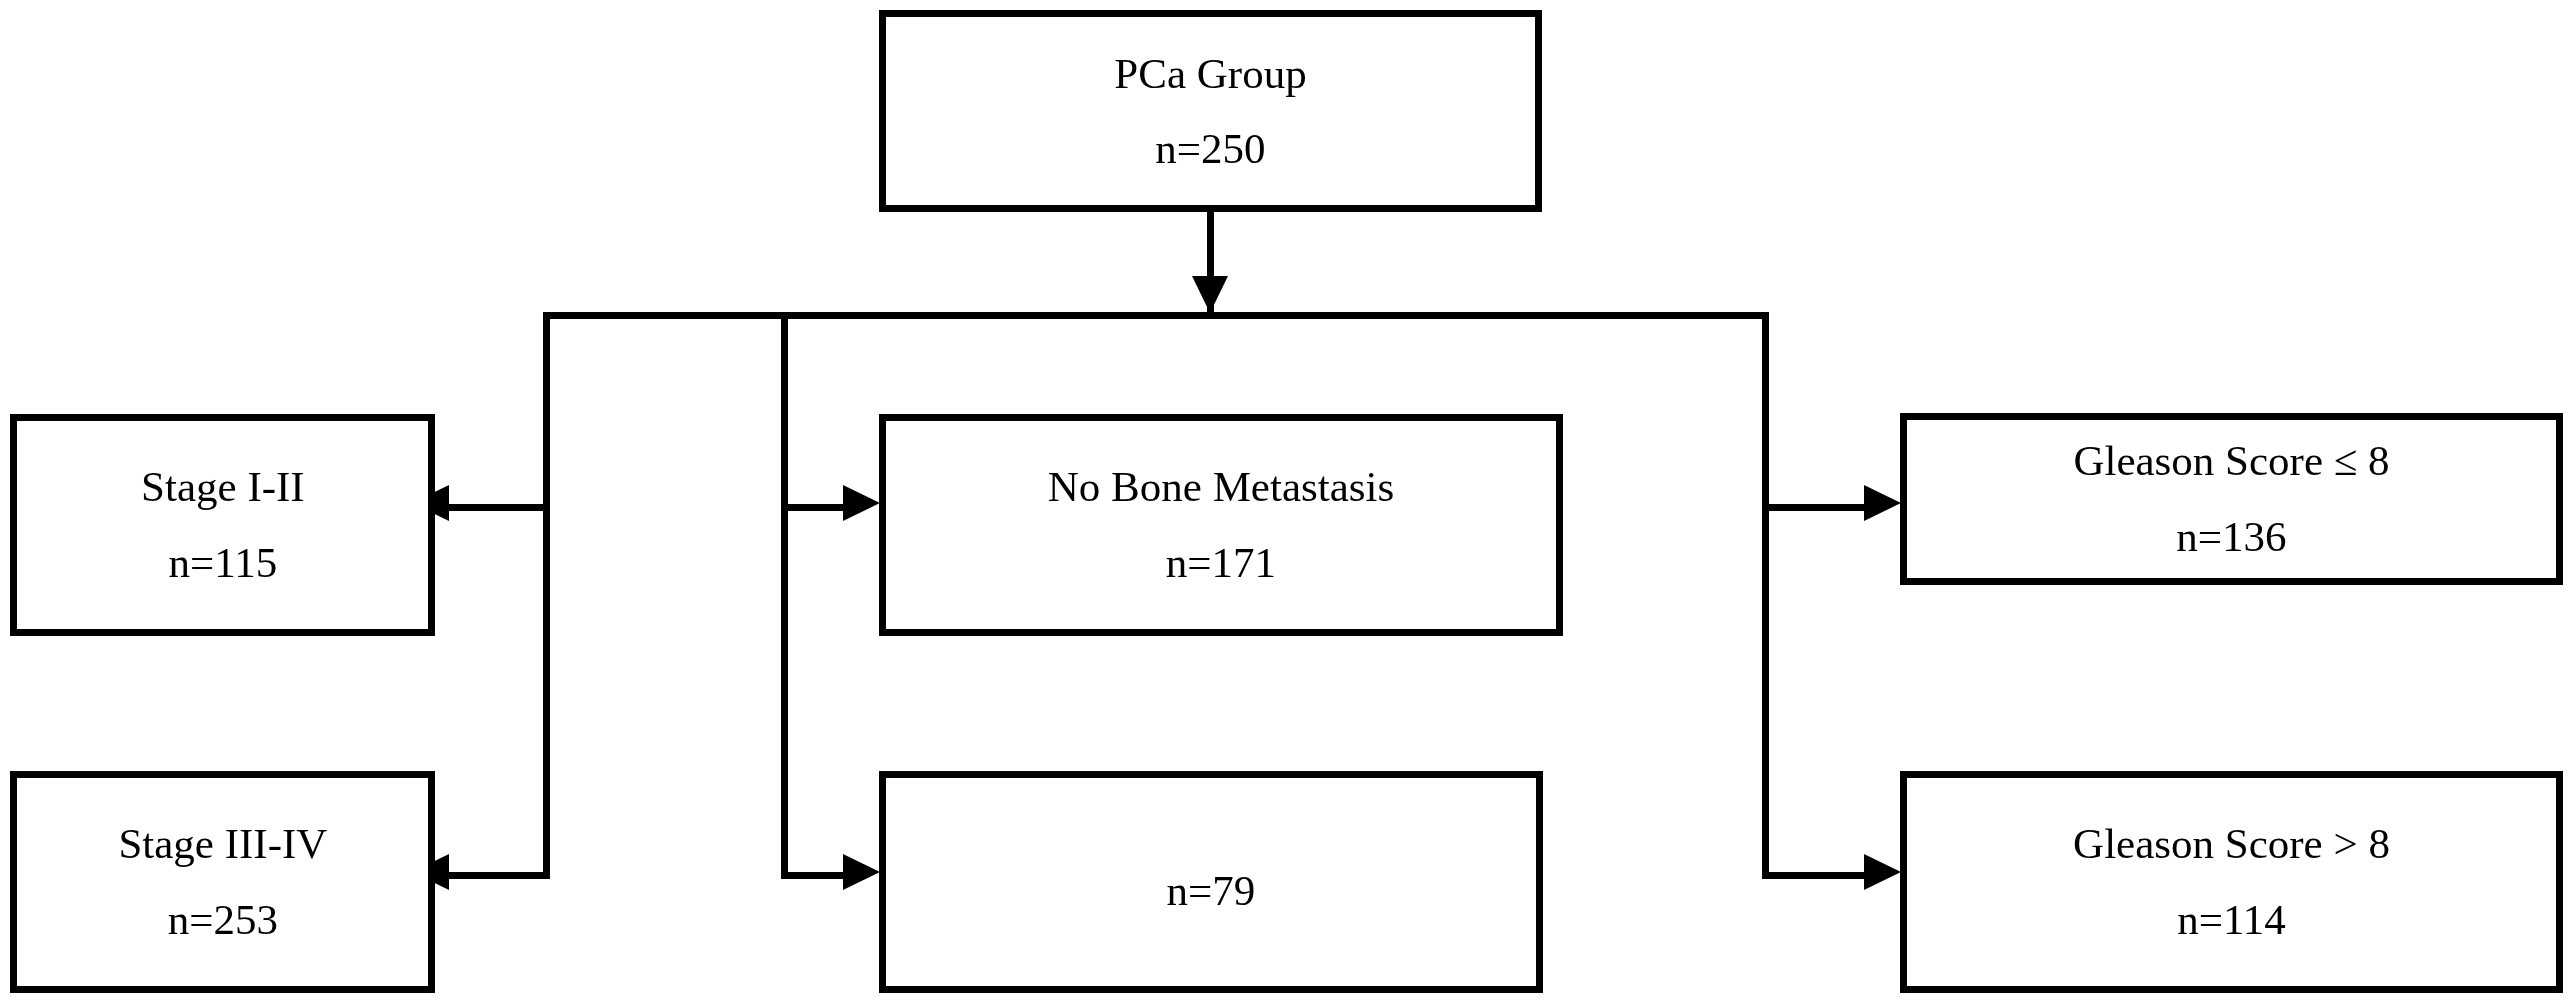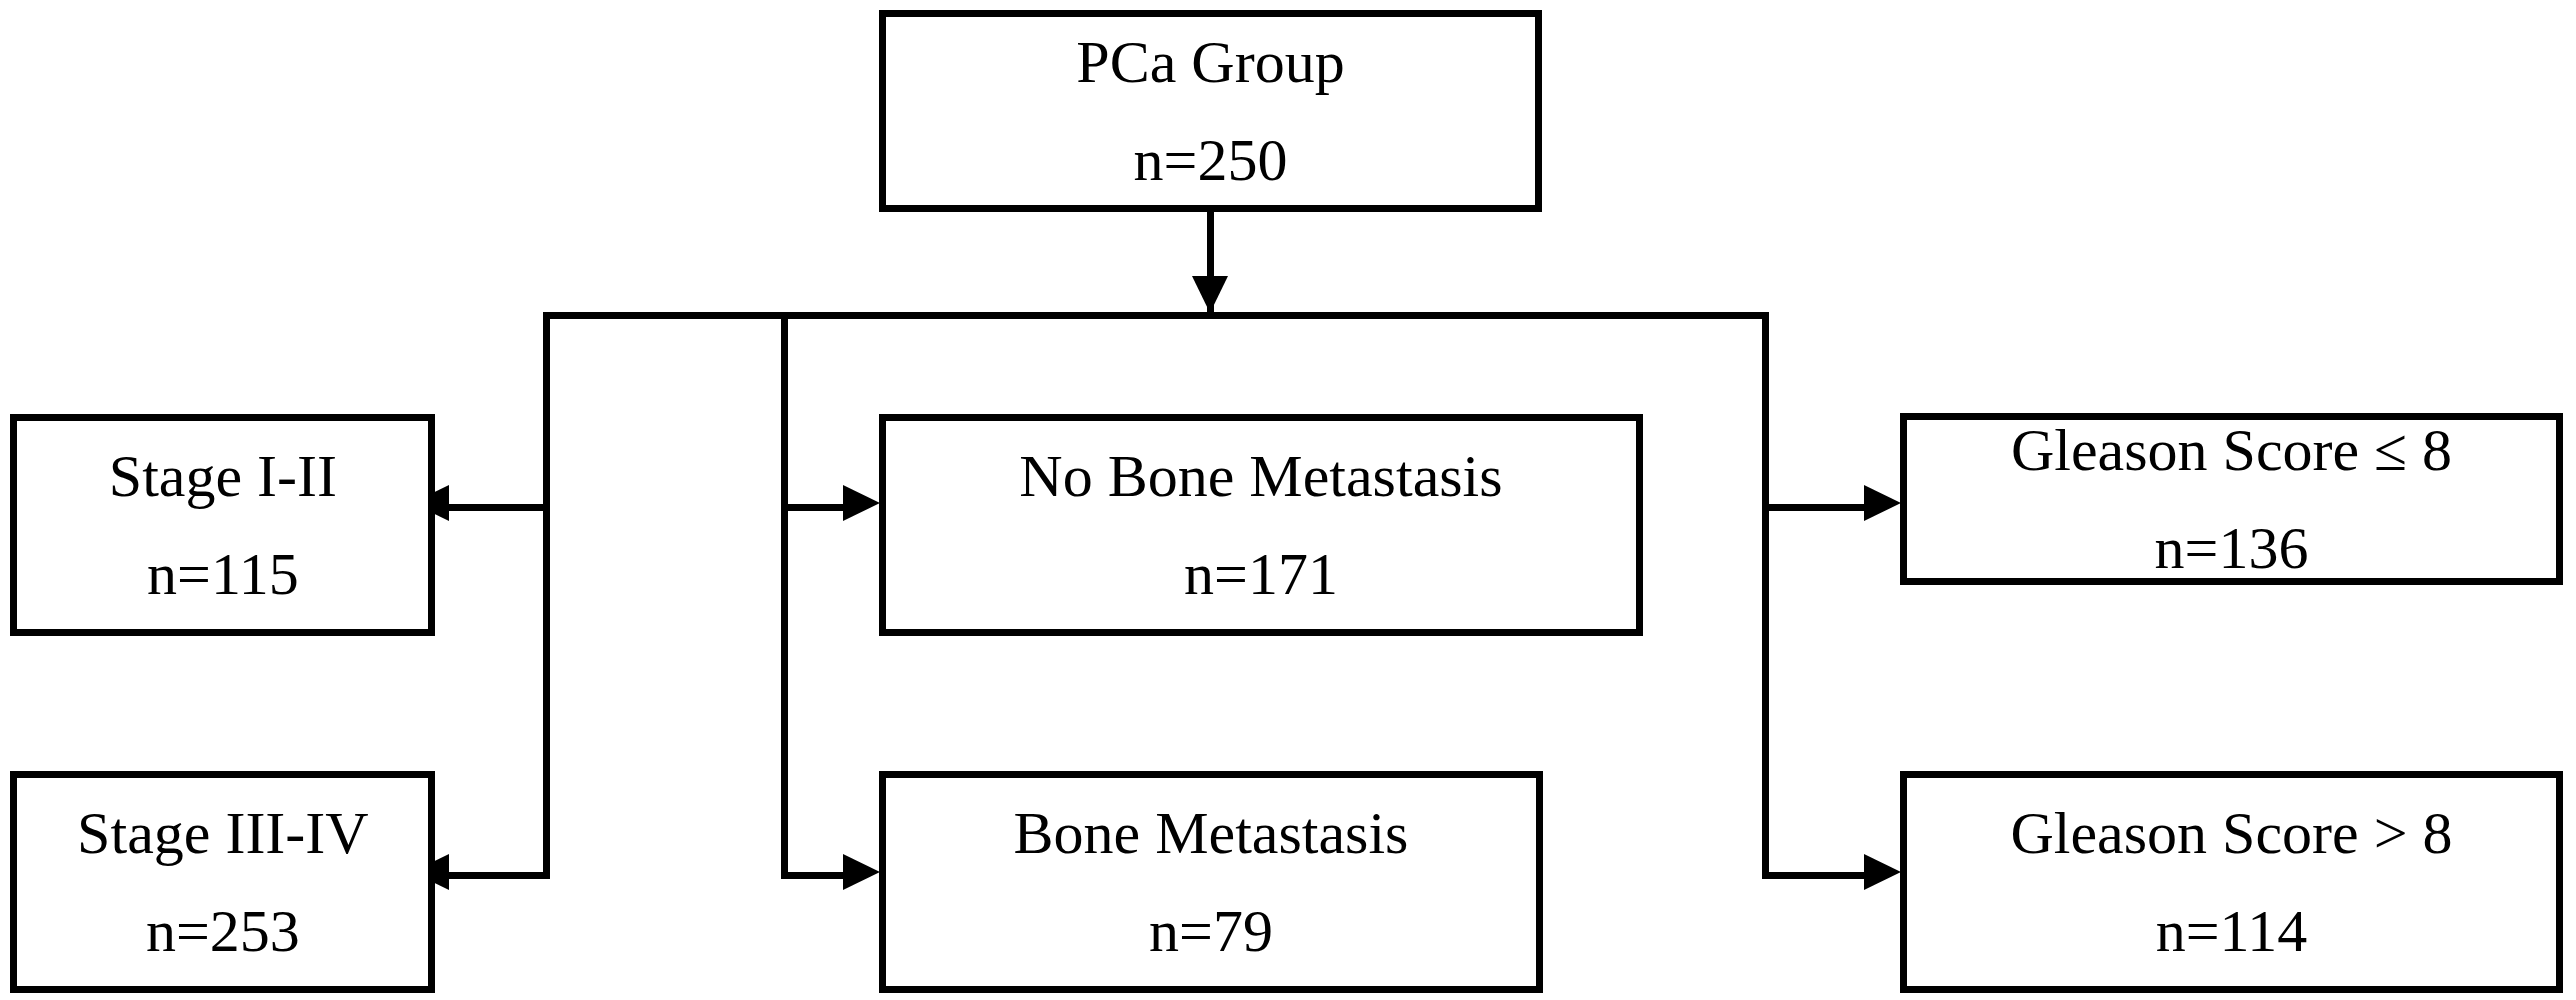--- a/index.html
+++ b/index.html
@@ -25,21 +25,21 @@
     align-items: center;
     justify-content: center;
     color: #000000;
     line-height: 1.34;
     z-index: 3;
   }
   .node .line1,
   .node .line2 {
     display: block;
     white-space: nowrap;
-    font-size: 60px;
+    font-size: 43px;
   }
   .node .line2 { margin-top: 18px; }
 
   
   .conn {
     position: absolute;
     background: #000000;
     z-index: 1;
   }
   .hline { height: 7.2px; }
@@ -103,27 +103,26 @@
   <div class="node" style="left:10.4px; top:414px; width:425px; height:222px;">
     <span class="line1">Stage I-II</span>
     <span class="line2">n=115</span>
   </div>
 
   <div class="node" style="left:10.4px; top:771px; width:425px; height:222px;">
     <span class="line1">Stage III-IV</span>
     <span class="line2">n=253</span>
   </div>
 
-  <div class="node" style="left:879px; top:414px; width:764px; height:222px;">
+  <div class="node" style="left:879px; top:414px; width:684px; height:222px;">
     <span class="line1">No Bone Metastasis</span>
     <span class="line2">n=171</span>
   </div>
 
   <div class="node" style="left:879px; top:771px; width:664px; height:222px;">
-    <span class="line1">Bone Metastasis</span>
     <span class="line2">n=79</span>
   </div>
 
   <div class="node" style="left:1900px; top:413px; width:663px; height:172px;">
     <span class="line1">Gleason Score ≤ 8</span>
     <span class="line2">n=136</span>
   </div>
 
   <div class="node" style="left:1900px; top:771px; width:663px; height:222px;">
     <span class="line1">Gleason Score &gt; 8</span>

